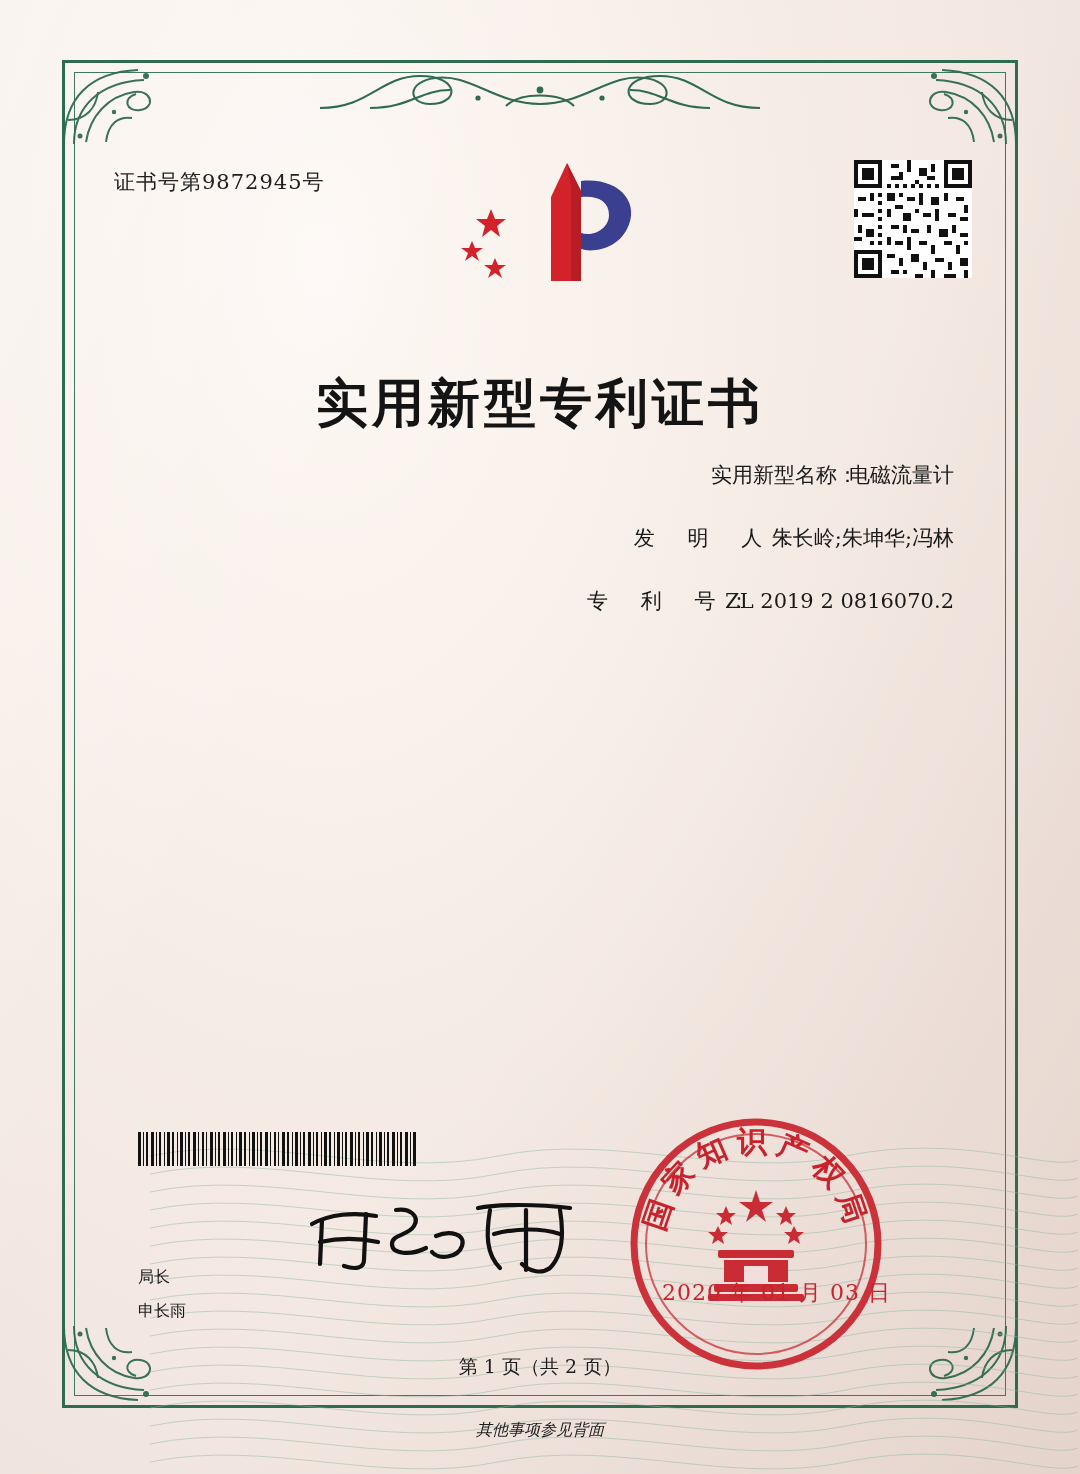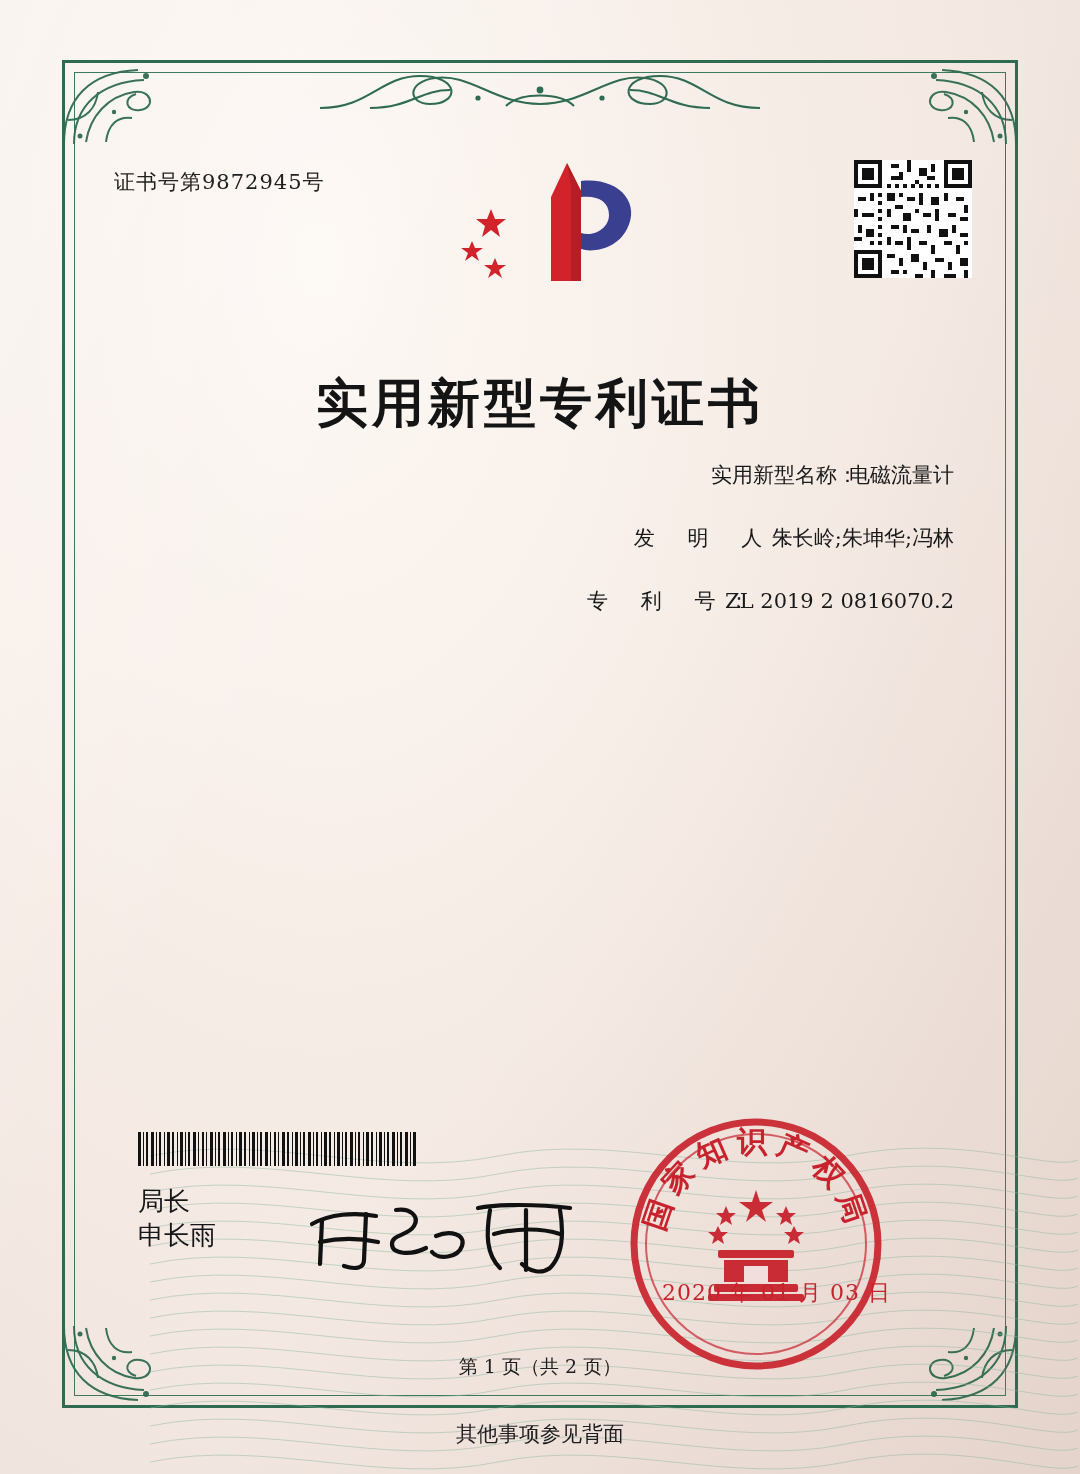--- a/index.html
+++ b/index.html
@@ -192,22 +192,22 @@
     position: absolute;
     left: 64px;
     top: 1060px;
     width: 278px;
     height: 34px;
   }
 
   .sign-block {
     position: absolute;
     left: 64px;
-    top: 1112px;
-    font-size: 26px;
+    top: 1188px;
+    font-size: 16px;
     line-height: 34px;
     color: #17171a;
     font-family: "DejaVu Serif", serif;
   }
 
   .signature {
     position: absolute;
     left: 230px;
     top: 1118px;
     width: 300px;
@@ -242,23 +242,24 @@
     color: #1d1d1f;
     font-family: "DejaVu Serif", serif;
   }
 
   .footnote {
     position: absolute;
     left: 0;
     right: 0;
     top: 1420px;
     text-align: center;
-    font-size: 21px;
+    font-size: 16px;
     color: #1d1d1f;
     font-family: "DejaVu Serif", serif;
+    font-style: italic;
   }
 </style>
 </head>
 <body>
 
 <div class="page">
   <div class="paper-noise"></div>
 
   <div class="frame-outer"></div>
   <div class="frame-inner"></div>

